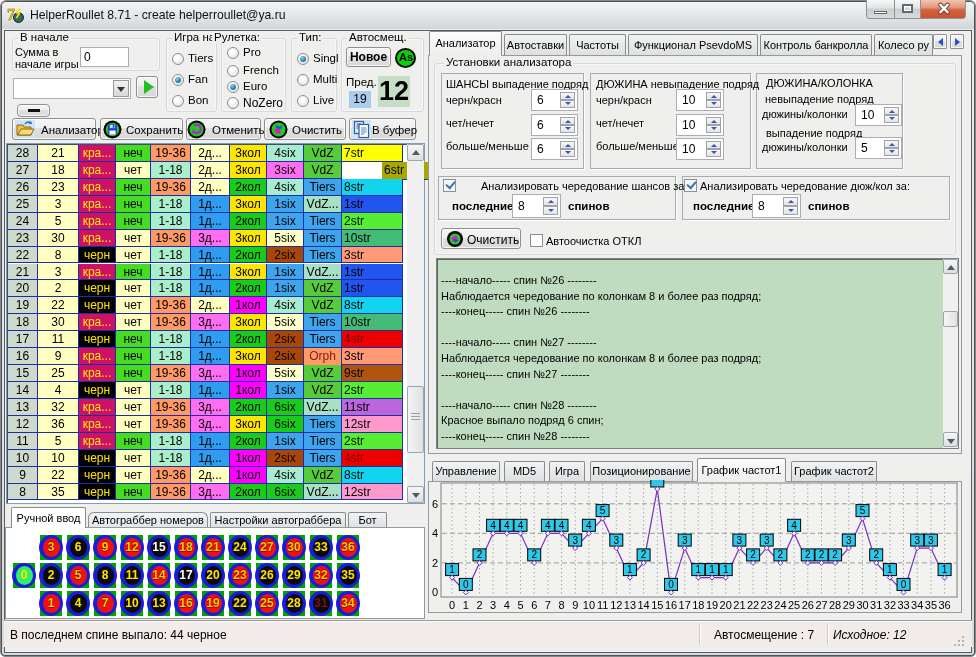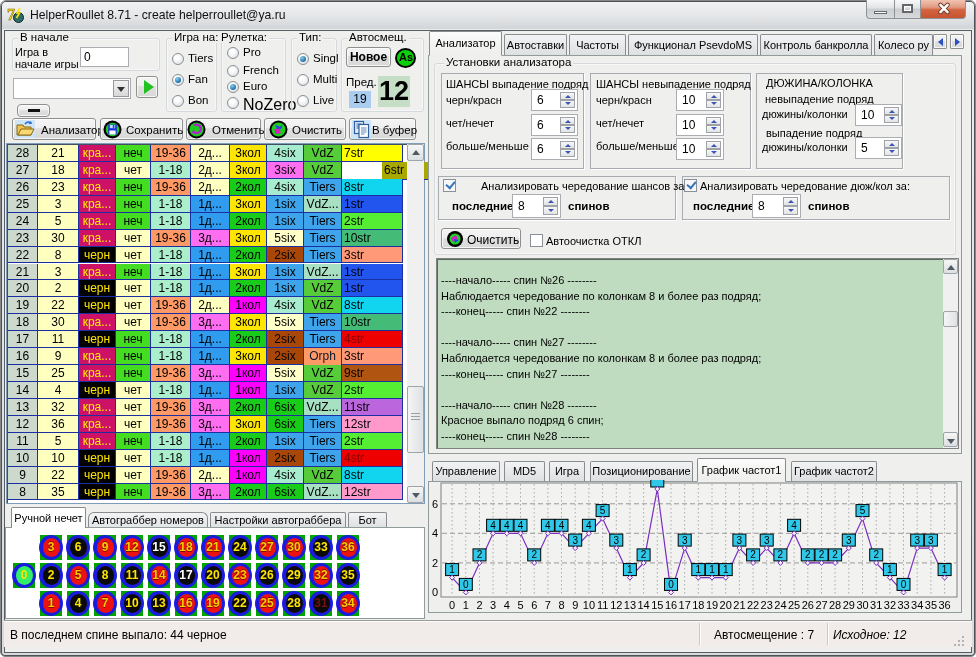--- a/index.html
+++ b/index.html
@@ -53,21 +53,21 @@
    <svg class="abs" style="left:16px;top:2px" width="14" height="14" viewBox="0 0 14 14">
         <path d="M3.4 2.8 L10.6 10.2 M10.6 2.8 L3.4 10.2" stroke="#6e3a28" stroke-width="4.2" stroke-linecap="round"></path>
         <path d="M3.4 2.8 L10.6 10.2 M10.6 2.8 L3.4 10.2" stroke="#ffffff" stroke-width="2.4" stroke-linecap="round"></path>
       </svg>
  </div>
 </div>
 <div id="client"></div>
 
 <div class="gb" style="left:12px;top:38px;width:148px;height:33px;"></div>
 <div class="gbl" style="left:18px;top:31px;">В начале</div>
-<div class="abs t11" style="left:15px;top:46px;">Игра в</div>
+<div class="abs t11" style="left:15px;top:46px;">Сумма в</div>
 <div class="abs t11" style="left:15px;top:58px;">начале игры</div>
 <div class="edit" style="left:80px;top:47px;width:49px;height:20px;line-height:18px;padding-left:3px;">0</div>
 <div class="edit" style="left:13px;top:78px;width:118px;height:21px;"></div>
 <div class="abs" style="left:113px;top:80px;width:16px;height:17px;background:linear-gradient(180deg,#f2f2f2,#d8d8d8);border:1px solid #97999c;">
     <i style="position:absolute;left:3px;top:6px;border-left:4px solid transparent;border-right:4px solid transparent;border-top:5px solid #333;"></i>
   </div>
 <div class="btn" style="left:136px;top:76px;width:22px;height:22px;">
     <i style="position:absolute;left:7px;top:3px;border-top:7px solid transparent;border-bottom:7px solid transparent;border-left:10px solid #22c020;"></i>
   </div>
 <div class="btn" style="left:17px;top:104px;width:33px;height:13px;border-radius:4px;">
@@ -75,29 +75,29 @@
   </div>
 <div class="gb" style="left:166px;top:38px;width:51px;height:74px;"></div>
 <div class="gbl" style="left:172px;top:31px;">Игра на:</div>
 <div class="radio" style="left:172px;top:53px;"></div>
 <div class="abs" style="left:188px;top:52px;font-size:11.5px;">Tiers</div>
 <div class="radio sel" style="left:172px;top:74px;"></div>
 <div class="abs" style="left:188px;top:73px;font-size:11.5px;">Fan</div>
 <div class="radio" style="left:172px;top:95px;"></div>
 <div class="abs" style="left:188px;top:94px;font-size:11.5px;">Bon</div>
 <div class="gb" style="left:221px;top:38px;width:65px;height:74px;"></div>
-<div class="gbl" style="left:219px;top:31px;">Рулетка:</div>
+<div class="gbl" style="left:212px;top:31px;">Рулетка:</div>
 <div class="radio" style="left:227px;top:47px;"></div>
 <div class="abs" style="left:243px;top:46px;font-size:11.5px;">Pro</div>
 <div class="radio" style="left:227px;top:65px;"></div>
 <div class="abs" style="left:243px;top:64px;font-size:11.5px;">French</div>
 <div class="radio sel" style="left:227px;top:81px;"></div>
 <div class="abs" style="left:243px;top:80px;font-size:11.5px;">Euro</div>
 <div class="radio" style="left:227px;top:97px;"></div>
-<div class="abs" style="left:243px;top:96px;font-size:16px;">NoZero</div>
+<div class="abs" style="left:243px;top:96px;font-size:12px;">NoZero</div>
 <div class="gb" style="left:291px;top:38px;width:46px;height:74px;"></div>
 <div class="gbl" style="left:297px;top:31px;">Тип:</div>
 <div class="radio sel" style="left:297px;top:53px;"></div>
 <div class="abs" style="left:313px;top:52px;font-size:11.5px;">Singl</div>
 <div class="radio" style="left:297px;top:74px;"></div>
 <div class="abs" style="left:313px;top:73px;font-size:11.5px;">Multi</div>
 <div class="radio" style="left:297px;top:95px;"></div>
 <div class="abs" style="left:313px;top:94px;font-size:11.5px;">Live</div>
 <div class="gb" style="left:341px;top:38px;width:83px;height:74px;"></div>
 <div class="gbl" style="left:347px;top:31px;">Автосмещ.</div>
@@ -275,21 +275,21 @@
 <div class="cell" style="left:304px;top:331.2px;width:38px;height:16.9px;background:#3ea4ec;color:#000;line-height:17px;">Tiers</div>
 <div class="cell" style="left:342px;top:331.2px;width:61px;height:16.9px;background:#ee0000;color:#800000;line-height:17px;text-align:left;padding-left:2px;">4str</div>
 <div class="cell" style="left:8px;top:348.2px;width:30px;height:16.9px;background:#ccd9cc;color:#000;line-height:17px;">16</div>
 <div class="cell" style="left:38px;top:348.2px;width:41px;height:16.9px;background:#ffffc0;color:#000;line-height:17px;">9</div>
 <div class="cell" style="left:79px;top:348.2px;width:37px;height:16.9px;background:#cc1166;color:#ffee00;line-height:17px;">кра...</div>
 <div class="cell" style="left:116px;top:348.2px;width:35px;height:16.9px;background:#44dd22;color:#000;line-height:17px;">неч</div>
 <div class="cell" style="left:151px;top:348.2px;width:40px;height:16.9px;background:#aaeecc;color:#000;line-height:17px;">1-18</div>
 <div class="cell" style="left:191px;top:348.2px;width:39px;height:16.9px;background:#2f9cf0;color:#000;line-height:17px;">1д...</div>
 <div class="cell" style="left:230px;top:348.2px;width:37px;height:16.9px;background:#ffe600;color:#000;line-height:17px;">3кол</div>
 <div class="cell" style="left:267px;top:348.2px;width:37px;height:16.9px;background:#a84708;color:#000;line-height:17px;">2six</div>
-<div class="cell" style="left:304px;top:348.2px;width:38px;height:23px;background:#ff9966;color:#0f172a;line-height:17px;">Orph</div>
+<div class="cell" style="left:304px;top:348.2px;width:38px;height:23px;background:#ff9966;color:#7f1d1d;line-height:17px;">Orph</div>
 <div class="cell" style="left:342px;top:348.2px;width:61px;height:16.9px;background:#ff9977;color:#000;line-height:17px;text-align:left;padding-left:2px;">3str</div>
 <div class="cell" style="left:8px;top:365.1px;width:30px;height:16.9px;background:#ccd9cc;color:#000;line-height:17px;">15</div>
 <div class="cell" style="left:38px;top:365.1px;width:41px;height:16.9px;background:#ffffc0;color:#000;line-height:17px;">25</div>
 <div class="cell" style="left:79px;top:365.1px;width:37px;height:16.9px;background:#cc1166;color:#ffee00;line-height:17px;">кра...</div>
 <div class="cell" style="left:116px;top:365.1px;width:35px;height:16.9px;background:#44dd22;color:#000;line-height:17px;">неч</div>
 <div class="cell" style="left:151px;top:365.1px;width:40px;height:16.9px;background:#ff9966;color:#000;line-height:17px;">19-36</div>
 <div class="cell" style="left:191px;top:365.1px;width:39px;height:16.9px;background:#ff6ef0;color:#000;line-height:17px;">3д...</div>
 <div class="cell" style="left:230px;top:365.1px;width:37px;height:16.9px;background:#ff00ff;color:#000;line-height:17px;">1кол</div>
 <div class="cell" style="left:267px;top:365.1px;width:37px;height:16.9px;background:#ffffc8;color:#000;line-height:17px;">5six</div>
 <div class="cell" style="left:304px;top:365.1px;width:38px;height:16.9px;background:#57cc3a;color:#000;line-height:17px;">VdZ</div>
@@ -368,21 +368,21 @@
 <div class="abs" style="left:407px;top:144px;width:17px;height:17px;background:linear-gradient(180deg,#f6f6f6,#dcdee0);border:1px solid #9fa4a8;border-radius:2px;">
     <i style="position:absolute;left:4px;top:5px;width:0;height:0;border-left:4px solid transparent;border-right:4px solid transparent;border-bottom:5px solid #505a62;"></i>
   </div>
 <div class="abs" style="left:407px;top:486px;width:17px;height:17px;background:linear-gradient(180deg,#f6f6f6,#dcdee0);border:1px solid #9fa4a8;border-radius:2px;">
     <i style="position:absolute;left:4px;top:6px;width:0;height:0;border-left:4px solid transparent;border-right:4px solid transparent;border-top:5px solid #505a62;"></i>
   </div>
 <div class="abs" style="left:407px;top:386px;width:17px;height:67px;background:linear-gradient(90deg,#f4f4f4,#dfe1e3);border:1px solid #9fa4a8;border-radius:2px;">
     <div style="position:absolute;left:3px;top:29px;width:9px;height:1px;background:#9aa0a5;box-shadow:0 3px 0 #9aa0a5,0 -3px 0 #9aa0a5;"></div>
   </div>
 <div class="abs" style="left:5px;top:527px;width:420px;height:92px;background:#fff;border:1px solid #919b9c;z-index:2;"></div>
-<div class="tab act" style="left:11px;top:507px;width:75px;height:21px;background:#fff;line-height:20px;z-index:4;">Ручной нечет</div>
+<div class="tab act" style="left:11px;top:507px;width:75px;height:21px;background:#fff;line-height:20px;z-index:4;">Ручной ввод</div>
 <div class="tab" style="left:88px;top:512px;width:120px;height:21px;line-height:15px;border-radius:6px;">Автограббер номеров</div>
 <div class="tab" style="left:210px;top:512px;width:136px;height:16px;line-height:15px;">Настройки автограббера</div>
 <div class="tab" style="left:348px;top:512px;width:39px;height:16px;line-height:15px;">Бот</div>
 <div class="nbtn" style="left:40px;top:535px;">
     <div class="ring"></div>
     <div class="in" style="background:#ee1111;color:#ffcc00;text-shadow:0 1px 0 rgba(60,0,0,.55),0 -1px 0 rgba(60,0,0,.55);">3</div>
   </div>
 <div class="nbtn" style="left:67px;top:535px;">
     <div class="ring"></div>
     <div class="in" style="background:#0a0a0a;color:#ffe400;">6</div>
@@ -539,21 +539,21 @@
   </div>
 <div class="btn" style="left:950px;top:34px;width:14px;height:15px;border-radius:1px;">
     <i style="position:absolute;left:4px;top:3px;width:0;height:0;border-top:4px solid transparent;border-bottom:4px solid transparent;border-left:5px solid #2b50c0;"></i>
   </div>
 <div class="gb" style="left:434px;top:63px;width:522px;height:192px;"></div>
 <div class="gbl" style="left:444px;top:56px;">Установки анализатора</div>
 <div class="abs" style="left:441px;top:73px;width:143px;height:96px;border:1px solid #a8acb0;box-shadow:1px 1px 0 #fff;"></div>
 <div class="abs" style="left:590px;top:73px;width:161px;height:96px;border:1px solid #a8acb0;box-shadow:1px 1px 0 #fff;"></div>
 <div class="abs" style="left:756px;top:73px;width:147px;height:96px;border:1px solid #a8acb0;box-shadow:1px 1px 0 #fff;"></div>
 <div class="abs t11" style="left:446px;top:78px;">ШАНСЫ выпадение подряд</div>
-<div class="abs t11" style="left:596px;top:78px;">ШАНСЫ невыпадение подряд</div>
+<div class="abs t11" style="left:596px;top:78px;">ДЮЖИНА невыпадение подряд</div>
 <div class="abs t11" style="left:766px;top:77px;">ДЮЖИНА/КОЛОНКА</div>
 <div class="abs t11" style="left:446px;top:94px;">черн/красн</div>
 <div class="abs t11" style="left:596px;top:94px;">черн/красн</div>
 <div class="abs t11" style="left:446px;top:117px;">чет/нечет</div>
 <div class="abs t11" style="left:596px;top:117px;">чет/нечет</div>
 <div class="abs t11" style="left:446px;top:140px;">больше/меньше</div>
 <div class="abs t11" style="left:596px;top:140px;">больше/меньше</div>
 <div class="edit" style="left:531px;top:89px;width:47px;height:22px;line-height:20px;padding-left:5px;">6</div>
 <div class="spin" style="left:560px;top:92px;height:16px;">
     <div class="up">
@@ -664,21 +664,21 @@
     <circle cx="9" cy="9" r="5.5" fill="#22d422"></circle>
 <path d="M5 8 L10 5 L12 9 L7 12 Z" fill="#cc22cc"></path>
     <path d="M8 9 L13 10 L9 13 Z" fill="#2244dd"></path>
 </svg>
 <div class="abs" style="left:467px;top:233px;">Очистить</div>
 <div class="chk" style="left:530px;top:234px;"></div>
 <div class="abs t11" style="left:546px;top:235px;">Автоочистка ОТКЛ</div>
 <div class="abs" style="left:436px;top:258px;width:523px;height:191px;background:#c0dcc0;border:1px solid #808080;box-shadow:inset 1px 1px 0 #5a6a5a;"></div>
 <div class="abs t11" style="left:441px;top:274px;">----начало----- спин №26 --------</div>
 <div class="abs t11" style="left:441px;top:290px;">Наблюдается чередование по колонкам 8 и более раз подряд;</div>
-<div class="abs t11" style="left:441px;top:305px;">----конец----- спин №22 --------</div>
+<div class="abs t11" style="left:441px;top:305px;">----конец----- спин №26 --------</div>
 <div class="abs t11" style="left:441px;top:336px;">----начало----- спин №27 --------</div>
 <div class="abs t11" style="left:441px;top:352px;">Наблюдается чередование по колонкам 8 и более раз подряд;</div>
 <div class="abs t11" style="left:441px;top:368px;">----конец----- спин №27 --------</div>
 <div class="abs t11" style="left:441px;top:399px;">----начало----- спин №28 --------</div>
 <div class="abs t11" style="left:441px;top:414px;">Красное выпало подряд 6 спин;</div>
 <div class="abs t11" style="left:441px;top:430px;">----конец----- спин №28 --------</div>
 <div class="abs" style="left:943px;top:259px;width:15px;height:189px;background:#f0f0f0;"></div>
 <div class="abs" style="left:943px;top:259px;width:15px;height:15px;background:linear-gradient(180deg,#f6f6f6,#dcdee0);border:1px solid #9fa4a8;border-radius:2px;">
     <i style="position:absolute;left:3px;top:5px;width:0;height:0;border-left:4px solid transparent;border-right:4px solid transparent;border-bottom:5px solid #505a62;"></i>
   </div>

